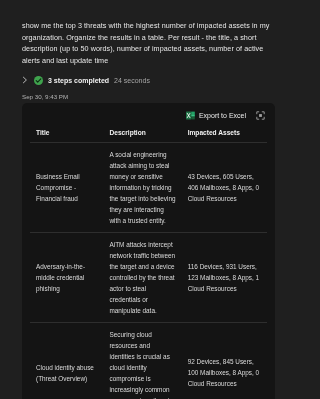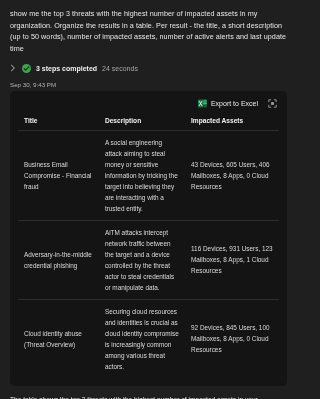--- a/index.html
+++ b/index.html
@@ -9,21 +9,21 @@
     background: #1f1f1f;
     font-family: "Liberation Sans", sans-serif;
     color: #e6e6e6;
     overflow: hidden;
   }
   .page {
     width: 297px;
     height: 353px;
     position: relative;
     background: #1f1f1f;
-    padding: 0;
+    padding: 12px;
   }
 
   
   .prompt {
     padding: 8px 10px 2px 10px;
     font-size: 7.2px;
     line-height: 1.62;
     color: #e8e8e8;
     letter-spacing: 0.01em;
   }

